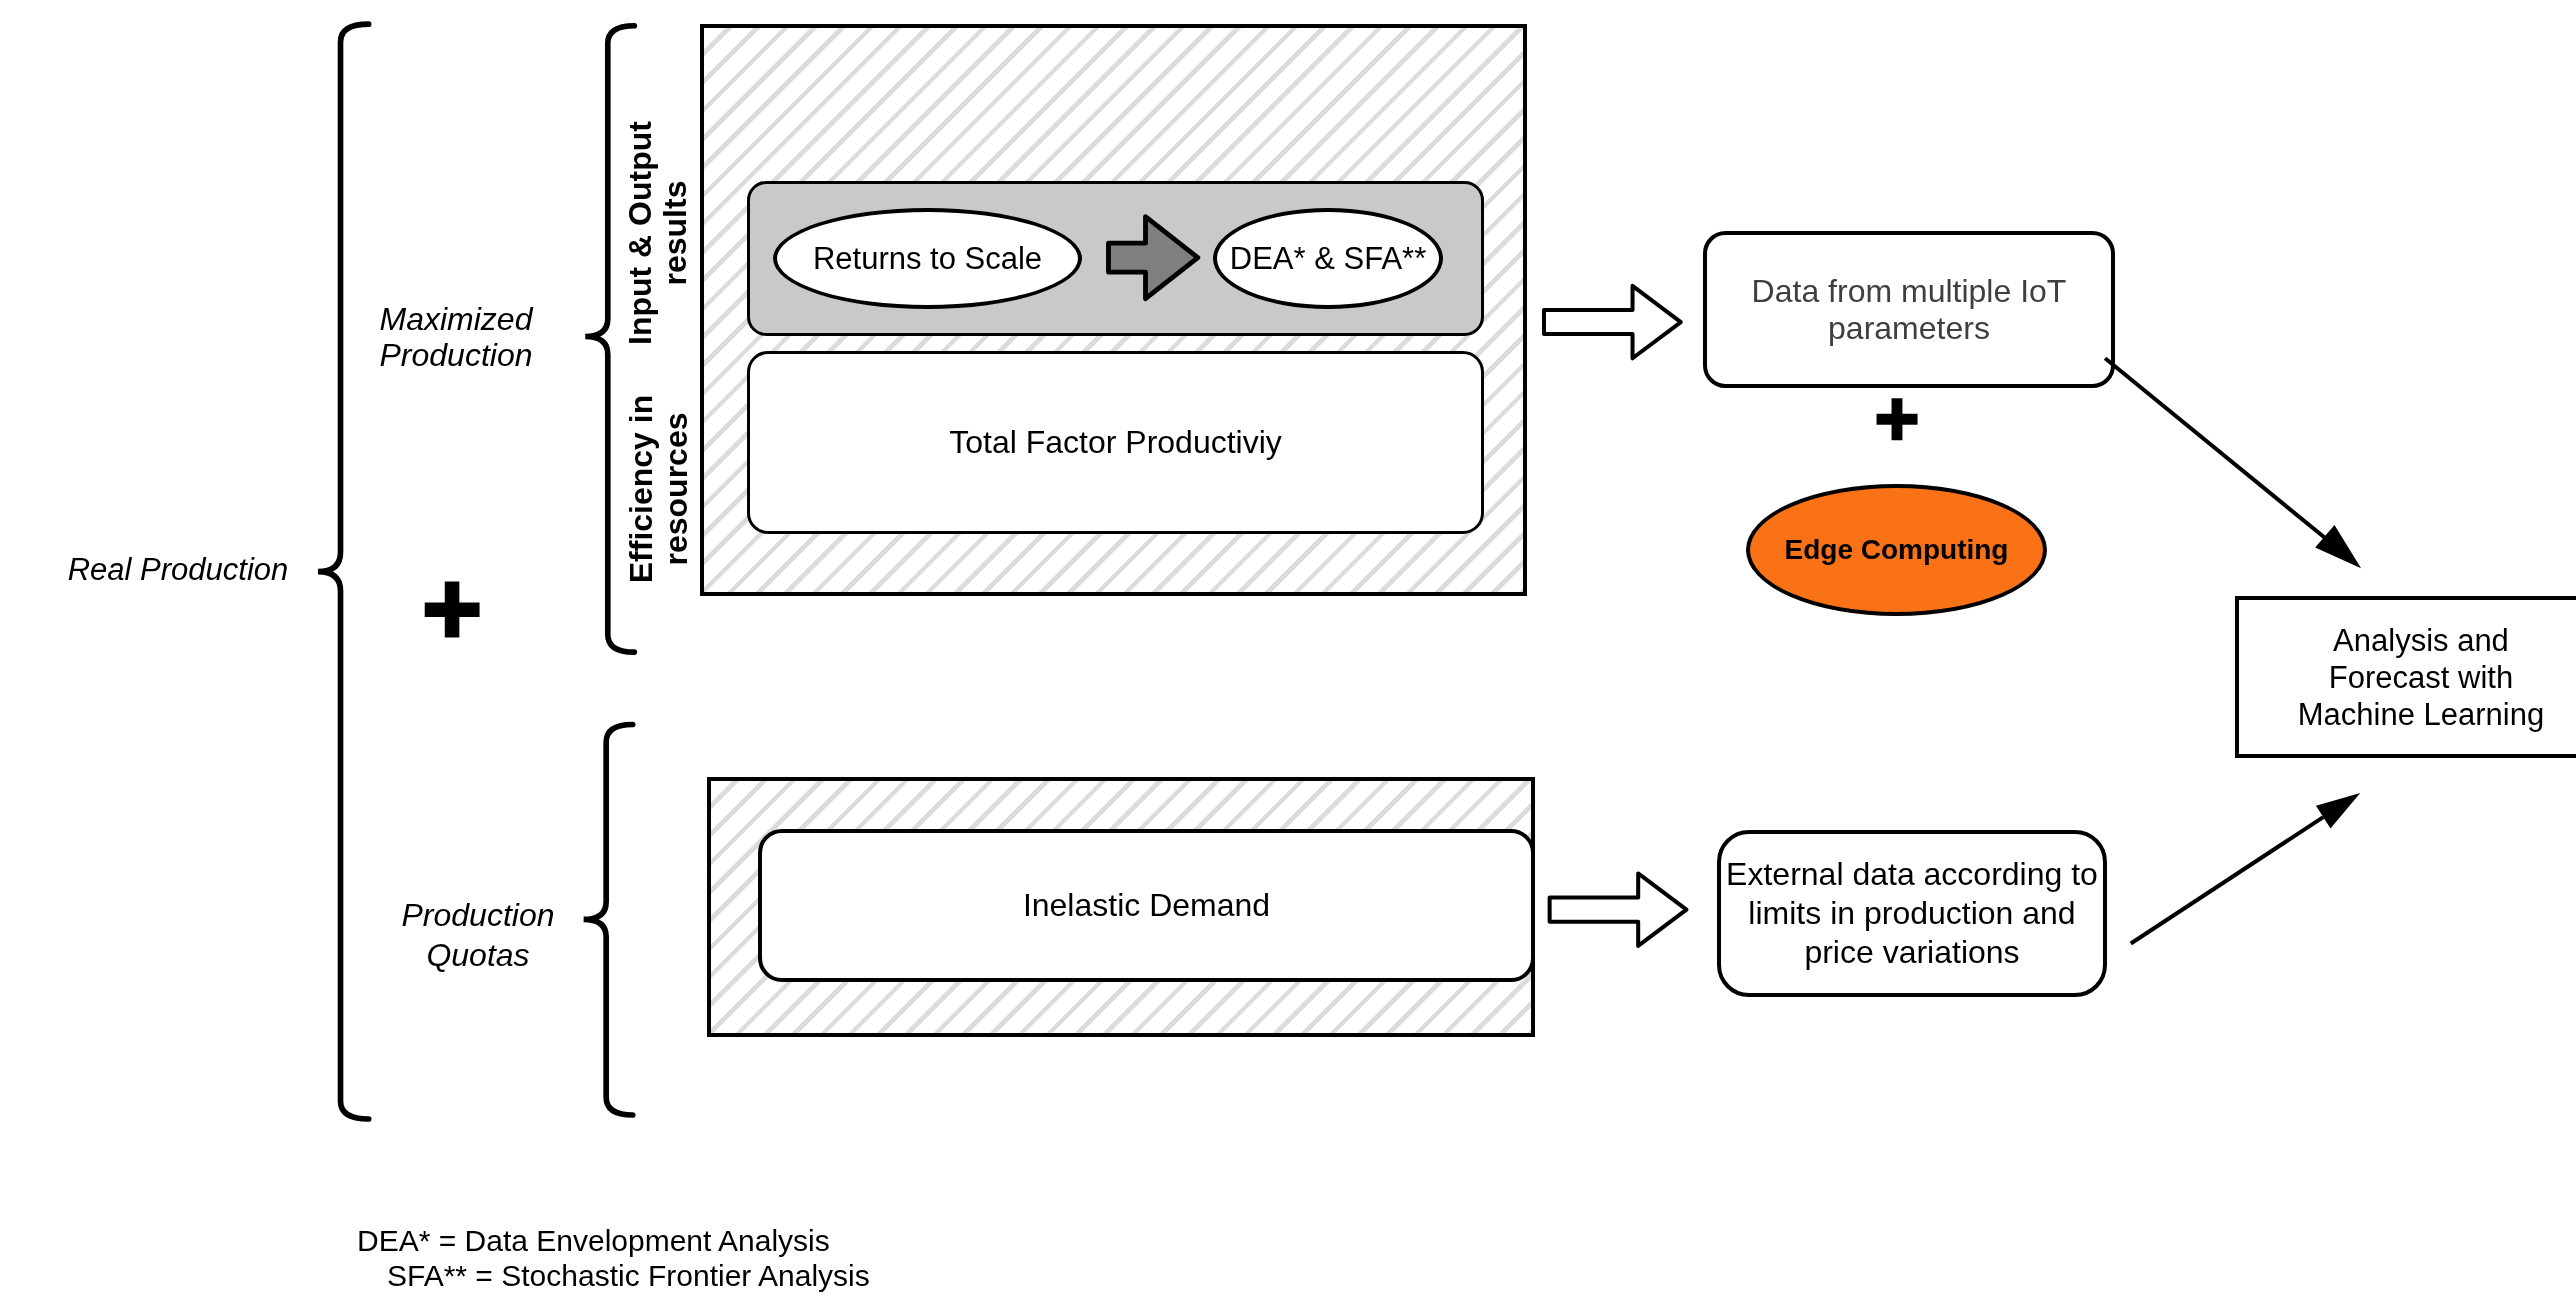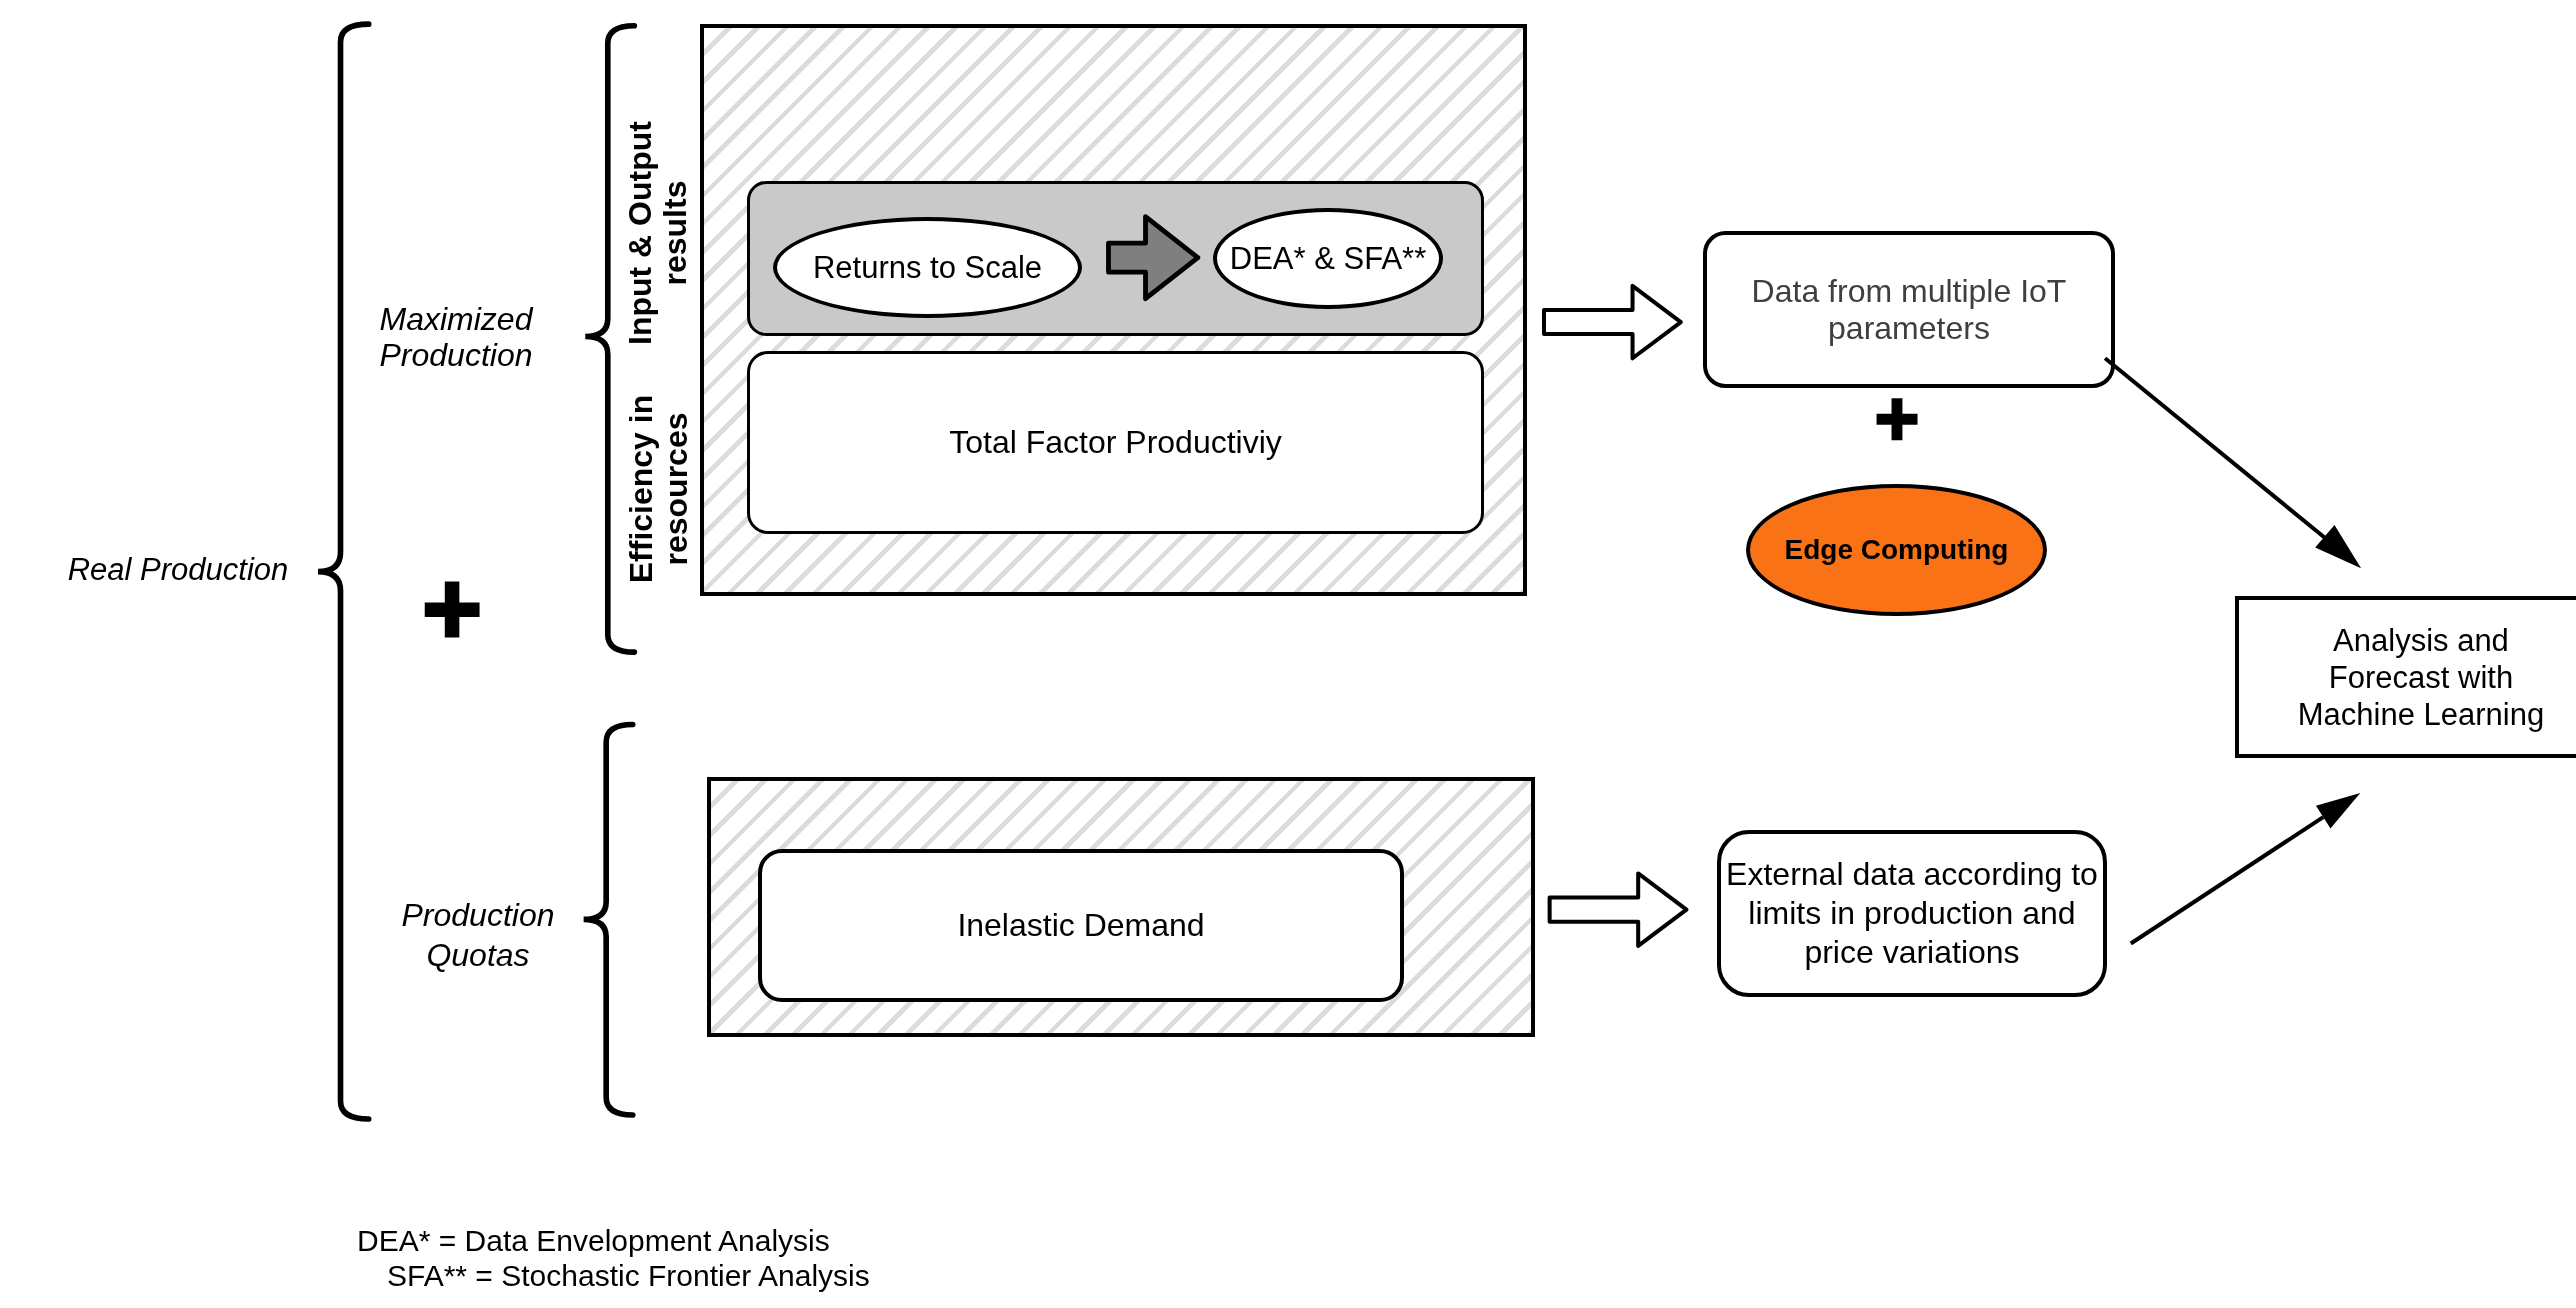--- a/index.html
+++ b/index.html
@@ -46,32 +46,32 @@
 results</div>
 
   <div class="abs vlabel" style="left:659px;top:489px;">Efficiency in
 resources</div>
 
   <div class="abs hatch" style="left:700px;top:24px;width:827px;height:572px;"></div>
 
   <div class="abs" style="left:747px;top:181px;width:737px;height:155px;
        background:#c9c9c9;border:3.2px solid #000;border-radius:19.3px;box-sizing:border-box;"></div>
 
-  <div class="abs node" style="left:773px;top:217px;width:309px;height:101px;
+  <div class="abs node" style="left:773px;top:208px;width:309px;height:101px;
        border-radius:50%;font-size:31px;">Returns to Scale</div>
 
   <div class="abs node" style="left:1213px;top:208px;width:230px;height:101px;
        border-radius:50%;font-size:31px;">DEA* &amp; SFA**</div>
 
   <div class="abs node" style="left:747px;top:351px;width:737px;height:183px;
        border-width:3.2px;border-radius:21px;font-size:32px;">Total Factor Productiviy</div>
 
   <div class="abs hatch" style="left:707px;top:777px;width:828px;height:260px;"></div>
 
-  <div class="abs node" style="left:758px;top:849px;width:646px;height:153px;
+  <div class="abs node" style="left:758px;top:829px;width:777px;height:153px;
        border-radius:24px;font-size:32px;">Inelastic Demand</div>
 
   <div class="abs node" style="left:1703px;top:231px;width:412px;height:157px;
        border-radius:22.5px;font-size:32px;line-height:37px;color:#3f3f3f;">Data from multiple IoT
 parameters</div>
 
   <div class="abs cc plus" style="left:1897px;top:419px;font-size:77px;-webkit-text-stroke:2.4px #000;">+</div>
 
   <div class="abs node" style="left:1746px;top:484px;width:301px;height:132px;
        border-radius:50%;background:#f97316;font-size:28px;font-weight:bold;">Edge Computing</div>

